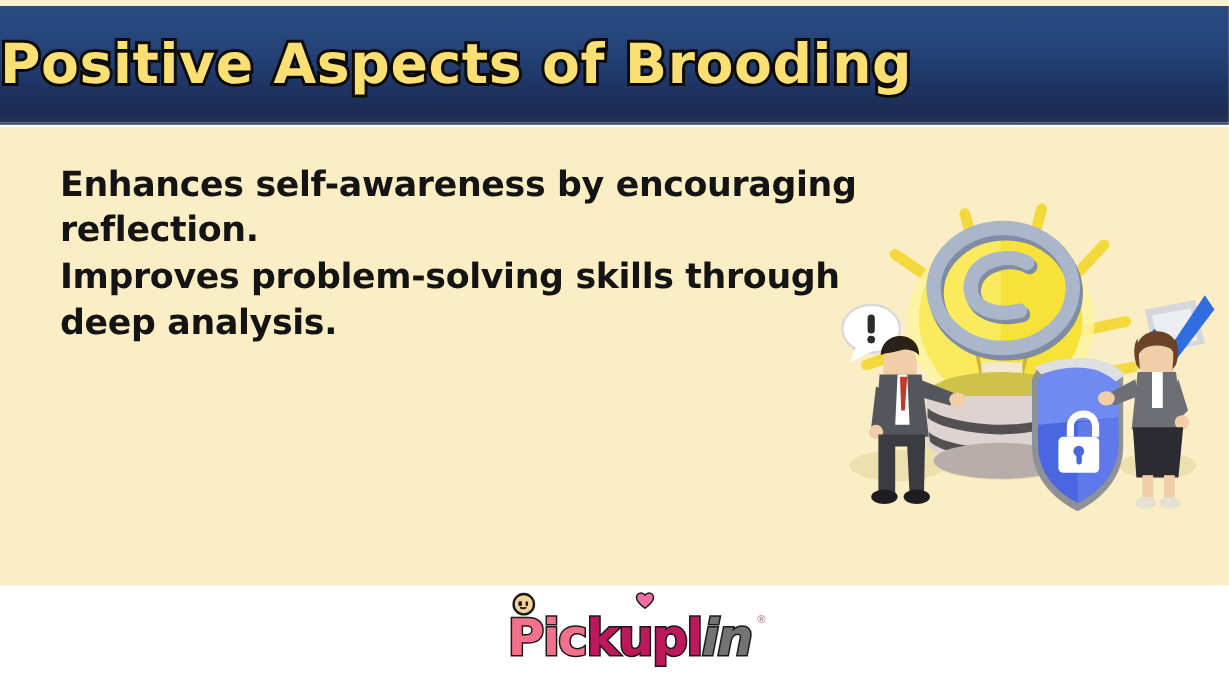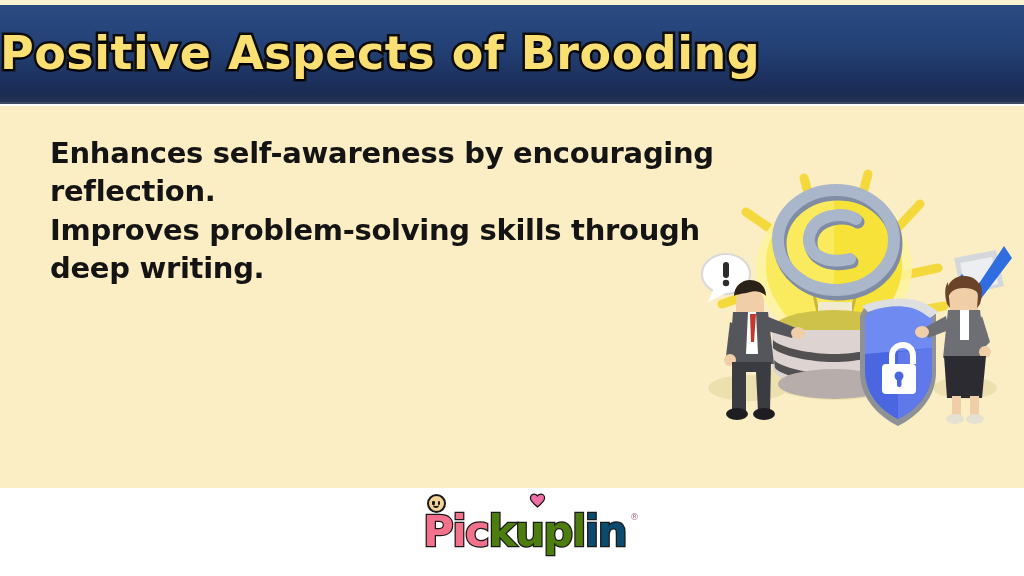--- a/index.html
+++ b/index.html
@@ -121,22 +121,22 @@
   .logo-text {
     font-family: "DejaVu Sans", sans-serif;
     font-weight: bold;
     font-size: 42px;
     letter-spacing: -1.5px;
     -webkit-text-stroke: 2.5px #1a1a1a;
     paint-order: stroke fill;
     white-space: nowrap;
   }
   .l-coral { color: #f4718c; margin-left: 25px; }
-  .l-purple { color: #4d7c0f; }
-  .l-pink { color: #0c4a6e; }
+  .l-purple { color: #be185d; }
+  .l-pink { color: #737373; font-style: italic; }
   .logo-face {
     position: absolute;
     left: 29px;
     top: -17px;
     width: 19px;
     height: 19px;
     border-radius: 50%;
     background: #f3d399;
     border: 2px solid #1a1a1a;
     box-sizing: border-box;
@@ -186,21 +186,21 @@
   <div class="banner">
     <h1 class="banner-title">Positive Aspects of Brooding</h1>
   </div>
 
   <div class="body-area">
 
     <div class="text-block">
       <p class="text-line">Enhances self-awareness by encouraging</p>
       <p class="text-line">reflection.</p>
       <p class="text-line">Improves problem-solving skills through</p>
-      <p class="text-line">deep writing.</p>
+      <p class="text-line">deep analysis.</p>
     </div>
 
     <div class="illustration">
       <svg width="330" height="330" viewBox="0 0 330 330" xmlns="http://www.w3.org/2000/svg">
 
         <g stroke="#f3d93c" stroke-width="9" stroke-linecap="round" fill="none">
           <line x1="128" y1="98" x2="118" y2="62"></line>
           <line x1="172" y1="96" x2="182" y2="58"></line>
           <line x1="206" y1="118" x2="234" y2="88"></line>
           <line x1="92" y1="118" x2="60" y2="96"></line>

